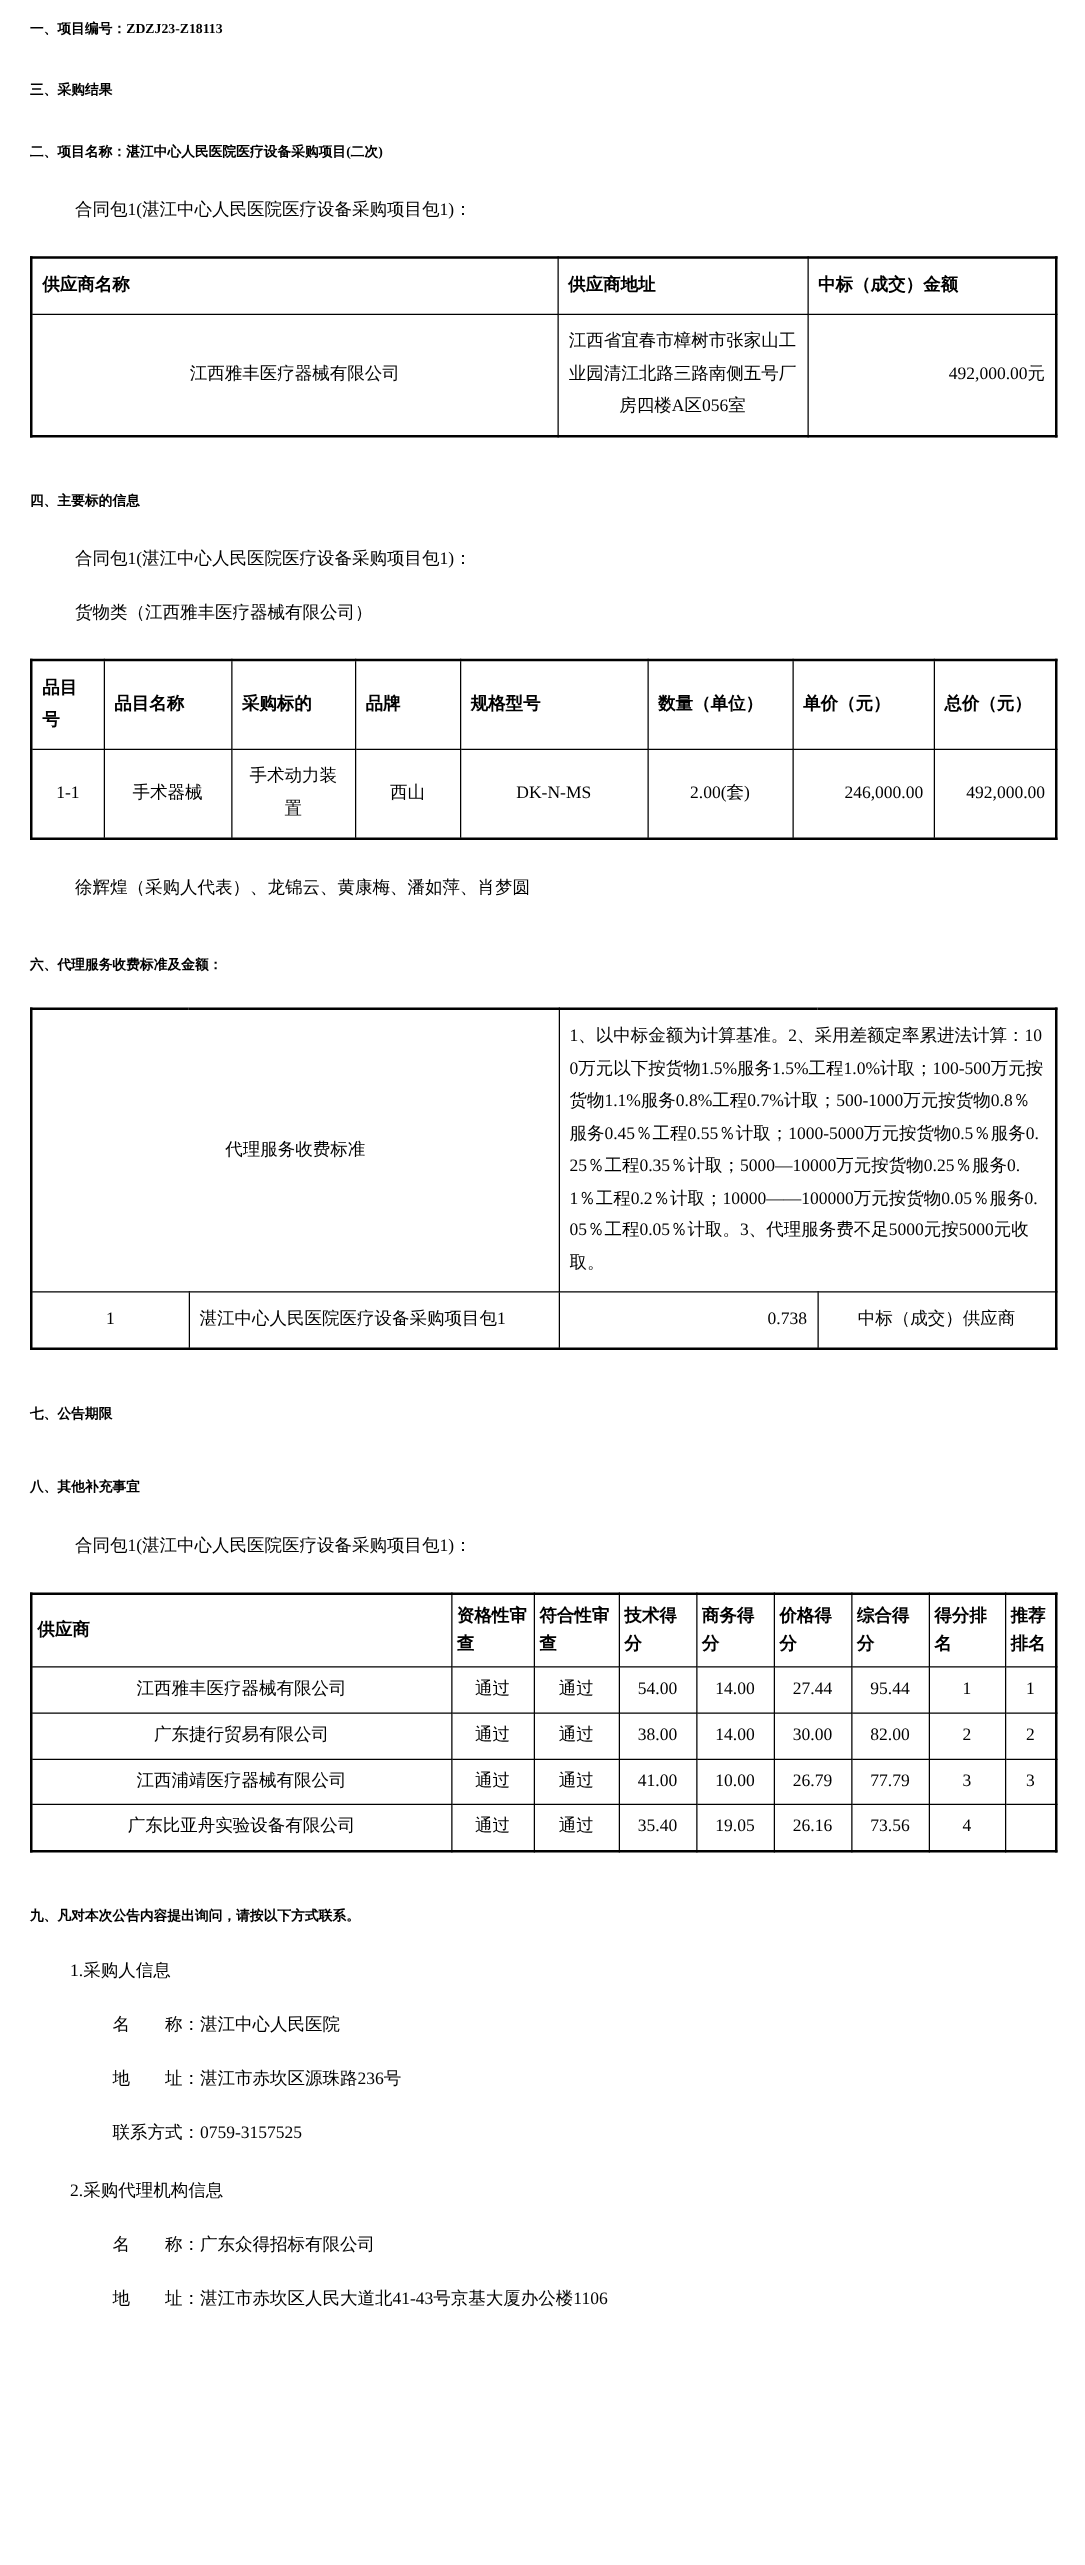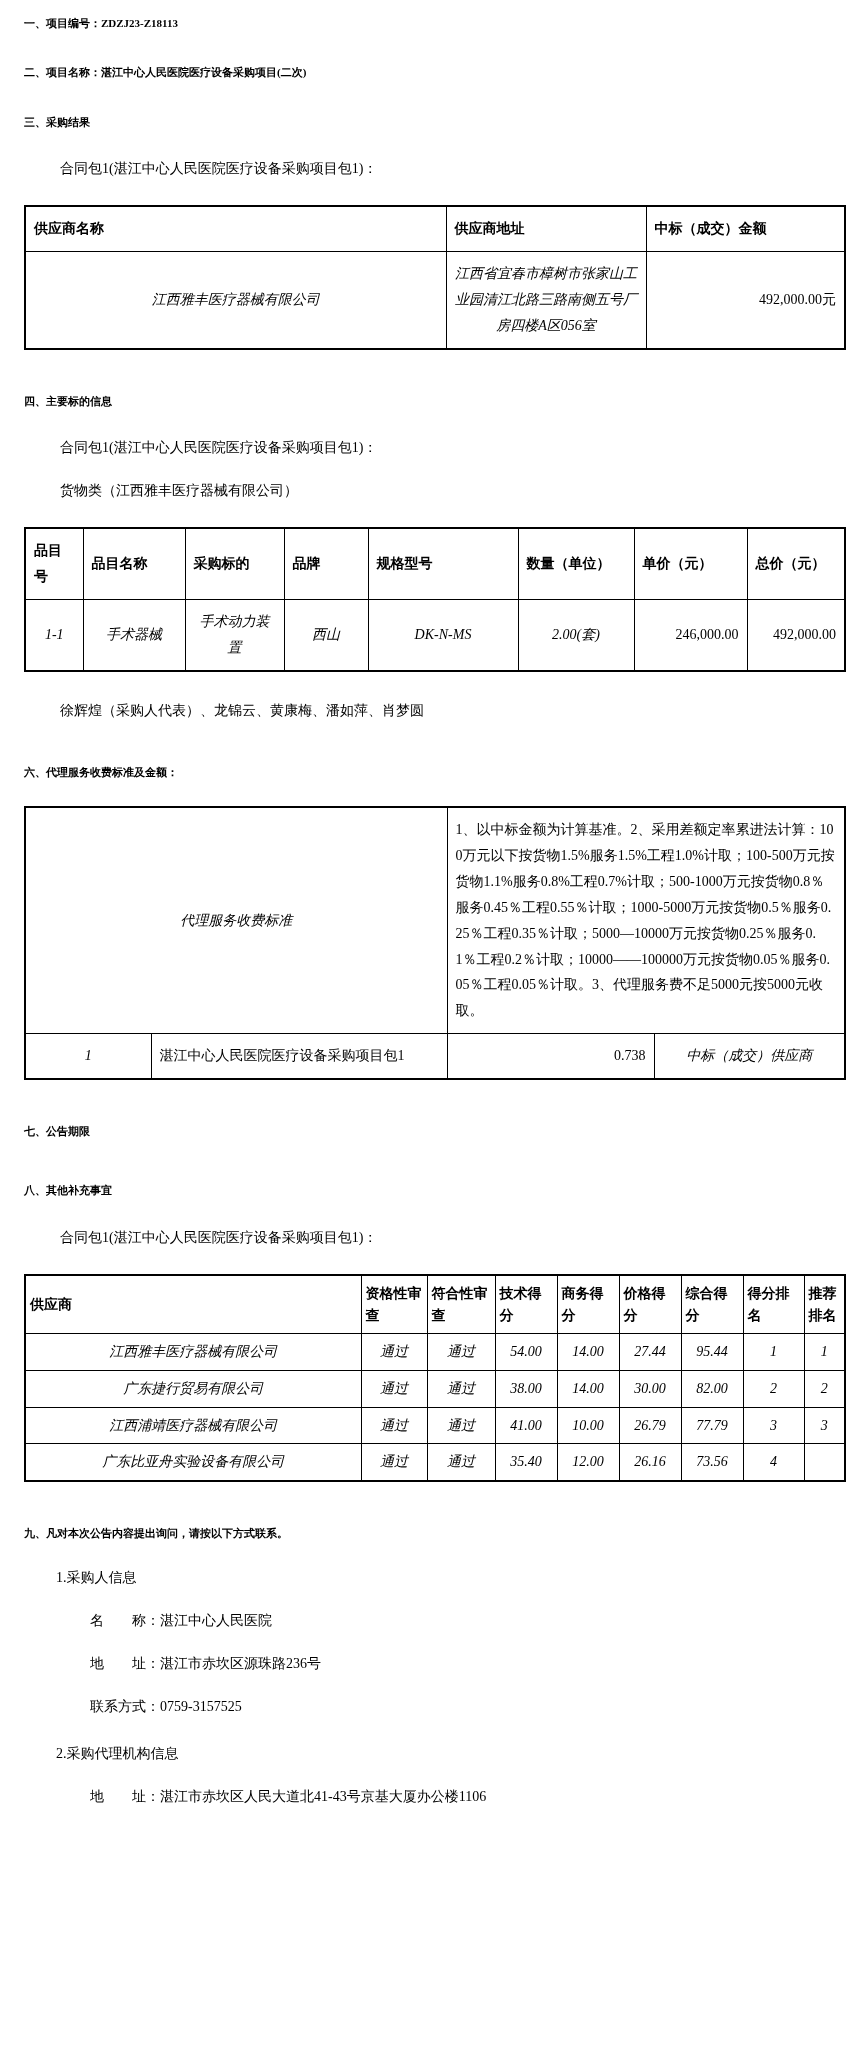--- a/index.html
+++ b/index.html
@@ -35,21 +35,21 @@
   }
   .tbl th, .tbl td {
     border: 1px solid #000;
     padding: 9px 8px;
     line-height: 1.85;
     font-size: 14px;
     word-break: break-all;
     vertical-align: middle;
   }
   .tbl th { font-weight: bold; text-align: left; }
-  .c { text-align: center; font-style: italic; }
+  .c { text-align: center; }
   .r { text-align: right; }
   .l { text-align: left; }
 
   .fee-std-text {
     text-align: left;
     line-height: 2.3;
     padding: 12px 12px;
   }
   .score-tbl th, .score-tbl td { padding: 7px 4px; line-height: 1.55; }
 
@@ -57,23 +57,23 @@
   .contact-l1 { margin: 24px 0 0 32px; line-height: 1.5; }
   .contact-l2 { margin: 22px 0 0 66px; line-height: 1.5; }
 </style>
 </head>
 <body>
 
 <div class="doc">
 
   <div class="sec">一、项目编号：ZDZJ23-Z18113</div>
 
+  <div class="sec">三、采购结果</div>
+
   <div class="sec">二、项目名称：湛江中心人民医院医疗设备采购项目(二次)</div>
-
-  <div class="sec">三、采购结果</div>
   <div class="para">合同包1(湛江中心人民医院医疗设备采购项目包1)：</div>
 
   <table class="tbl">
     <colgroup>
         <col style="width:421px">
         <col style="width:200px">
         <col style="width:199px">
       </colgroup>
     <tbody>
         <tr>
@@ -213,37 +213,38 @@
       <td class="c">26.79</td>
       <td class="c">77.79</td>
       <td class="c">3</td>
       <td class="c">3</td>
     </tr>
     <tr>
       <td class="c">广东比亚舟实验设备有限公司</td>
       <td class="c">通过</td>
       <td class="c">通过</td>
       <td class="c">35.40</td>
-      <td class="c">12.00</td>
+      <td class="c">19.05</td>
       <td class="c">26.16</td>
       <td class="c">73.56</td>
       <td class="c">4</td>
       <td class="c"></td>
     </tr>
   </tbody>
     </table>
 
   <div class="sec gap-lg">九、凡对本次公告内容提出询问，请按以下方式联系。</div>
 
   <div class="contact-block">
     <div class="contact-l1">1.采购人信息</div>
     <div class="contact-l2">名　　称：湛江中心人民医院</div>
     <div class="contact-l2">地　　址：湛江市赤坎区源珠路236号</div>
     <div class="contact-l2">联系方式：0759-3157525</div>
   </div>
 
   <div class="contact-block">
     <div class="contact-l1">2.采购代理机构信息</div>
+    <div class="contact-l2">名　　称：广东众得招标有限公司</div>
     <div class="contact-l2">地　　址：湛江市赤坎区人民大道北41-43号京基大厦办公楼1106</div>
 
   </div>
 
 </div>
 
 </body></html>

